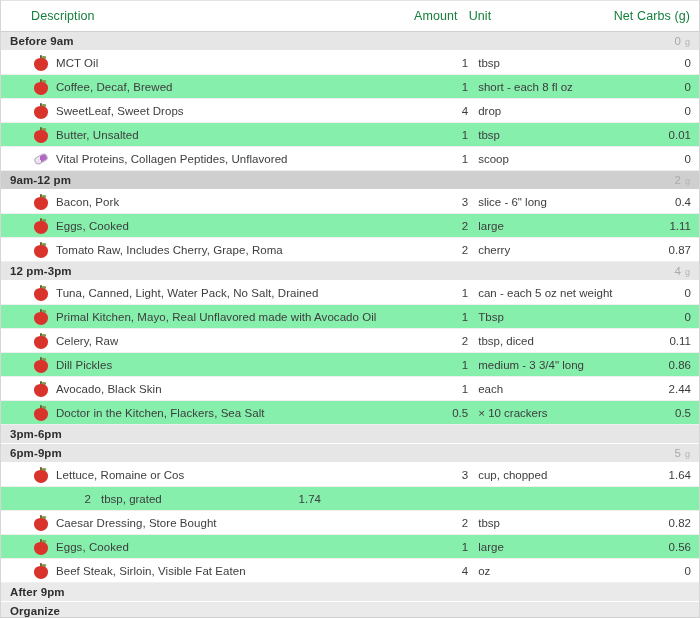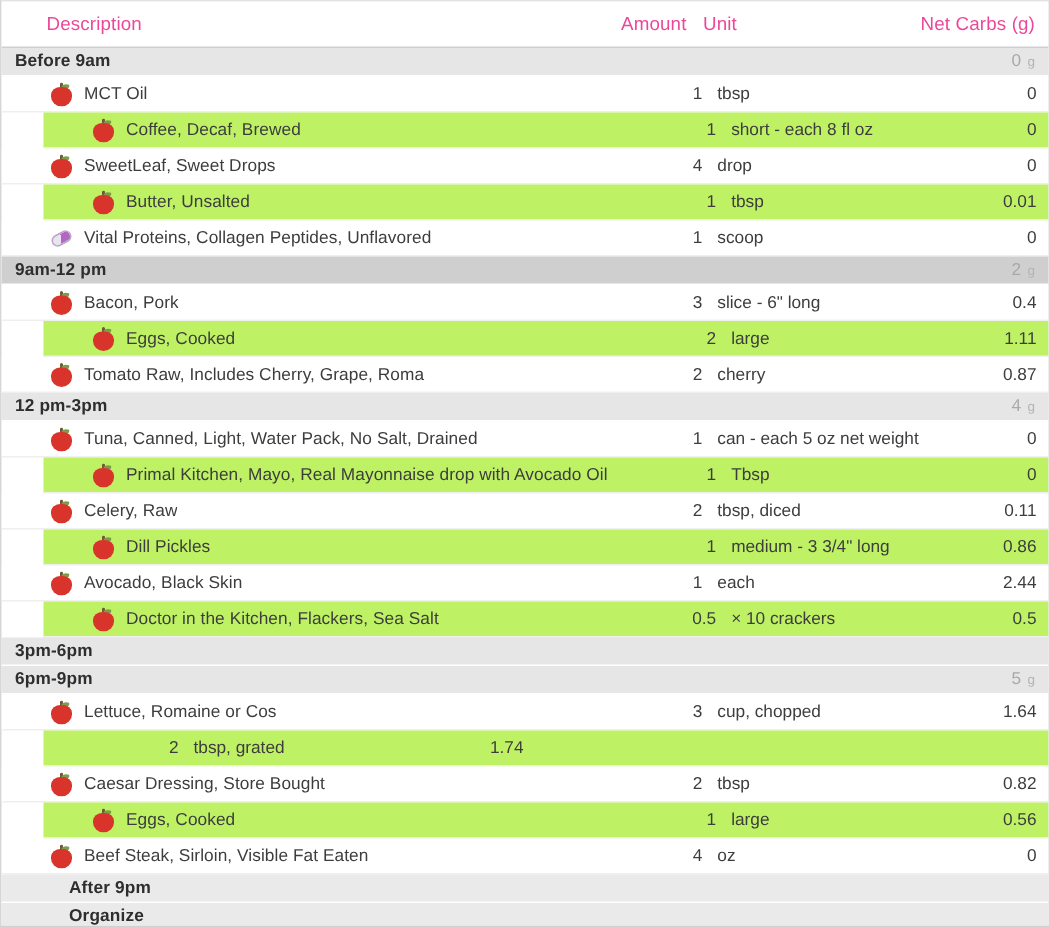--- a/index.html
+++ b/index.html
@@ -33,21 +33,21 @@
     height: 31px;
     flex: 0 0 31px;
     display: flex;
     align-items: center;
     background: #ffffff;
     border-bottom: 1px solid #cfcfcf;
     box-sizing: border-box;
   }
   .col-header .h-cell {
     font-size: 12.5px;
-    color: #ec4899;
+    color: #15803d;
     font-weight: normal;
     letter-spacing: .1px;
   }
 
   
   .c-desc   { width: 392px; padding-left: 28px; box-sizing: border-box; }
   .c-amount { width: 66px;  text-align: right; box-sizing: border-box; }
   .c-unit   { width: 150px; padding-left: 10px; box-sizing: border-box; }
   .c-carbs  { width: 88px;  text-align: right; padding-right: 8px; box-sizing: border-box; }
 
@@ -60,21 +60,21 @@
     height: 19px;
     flex: 0 0 19px;
     display: flex;
     align-items: center;
     box-sizing: border-box;
     border-bottom: 1px solid #ffffff;
     background: #e6e6e6;
   }
   .group-row.shade-dark  { background: #cfcfcf; }
   .group-row.shade-light { background: #e6e6e6; }
-  .group-row.shade-plain { background: #eaeaea; padding-left: 36px; }
+  .group-row.shade-plain { background: #eaeaea; }
 
   .group-row .g-label {
     font-size: 11.5px;
     font-weight: bold;
     color: #2e2e2e;
     padding-left: 9px;
     letter-spacing: .1px;
     white-space: nowrap;
   }
   .group-row .g-total {
@@ -95,21 +95,21 @@
   .food-row {
     height: 24px;
     flex: 0 0 24px;
     display: flex;
     align-items: center;
     box-sizing: border-box;
     background: #ffffff;
     border-bottom: 1px solid #efefef;
     padding-left: 24px;
   }
-  .food-row.alt { background: #bef264; margin-left: 28px; }
+  .food-row.alt { background: #86efac; }
 
   .food-row .c-desc {
     display: flex;
     align-items: center;
     padding-left: 8px;
     overflow: hidden;
   }
   .food-icon {
     width: 16px;
     height: 16px;
@@ -324,21 +324,21 @@
         <div class="c-unit">can - each 5 oz net weight</div>
         <div class="c-carbs">0</div>
       </div>
       <div class="food-row alt">
         <div class="c-desc">
           <span class="food-icon icon-apple">
             <span class="stem"></span>
             <span class="leaf"></span>
             <span class="body"></span>
           </span>
-          <span class="food-name">Primal Kitchen, Mayo, Real Mayonnaise drop with Avocado Oil</span>
+          <span class="food-name">Primal Kitchen, Mayo, Real Unflavored made with Avocado Oil</span>
         </div>
         <div class="c-amount">1</div>
         <div class="c-unit">Tbsp</div>
         <div class="c-carbs">0</div>
       </div>
       <div class="food-row">
         <div class="c-desc">
           <span class="food-icon icon-apple">
             <span class="stem"></span>
             <span class="leaf"></span>

